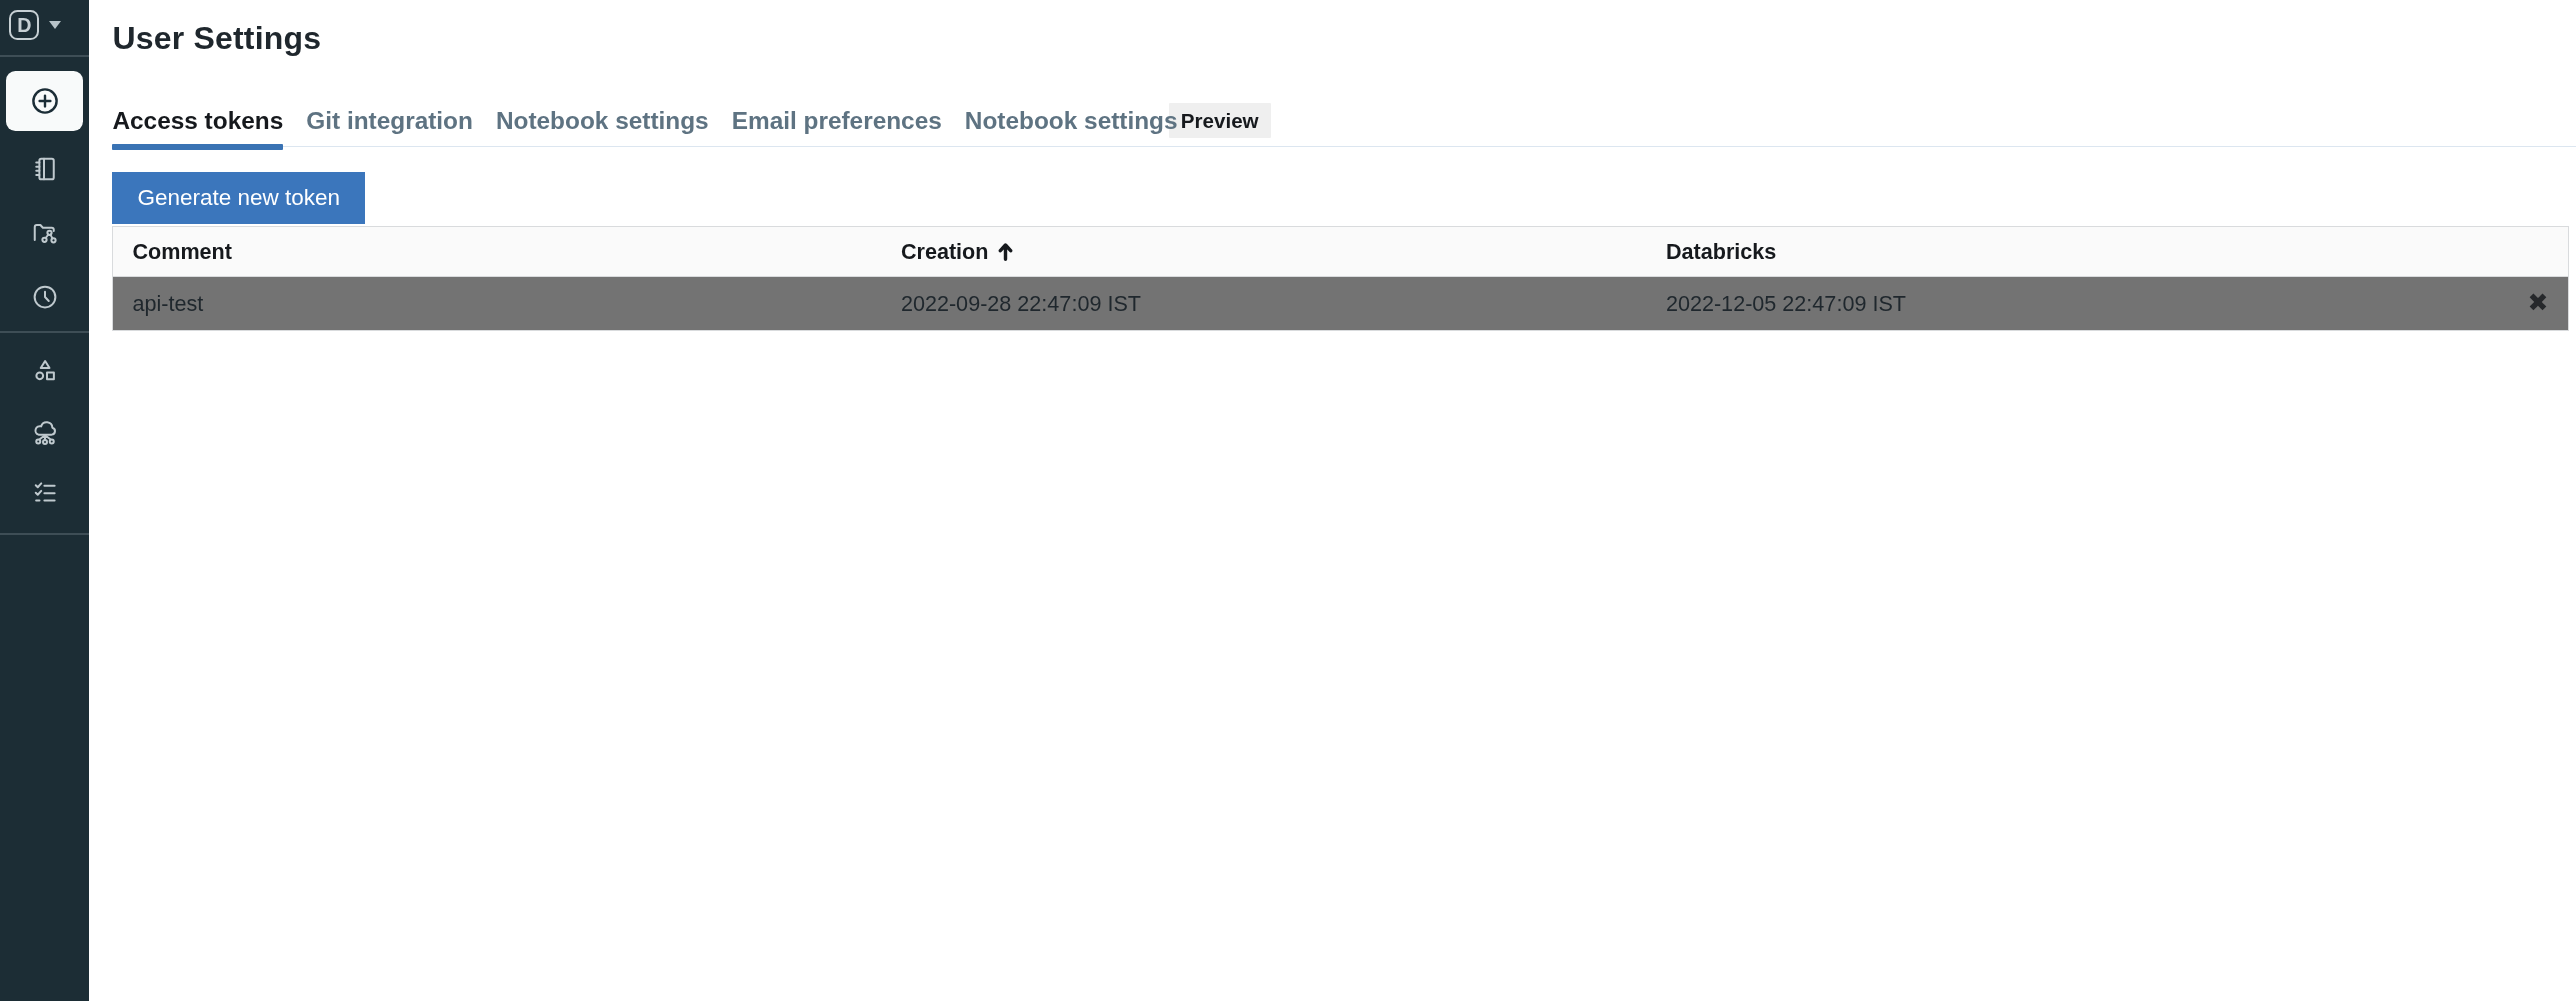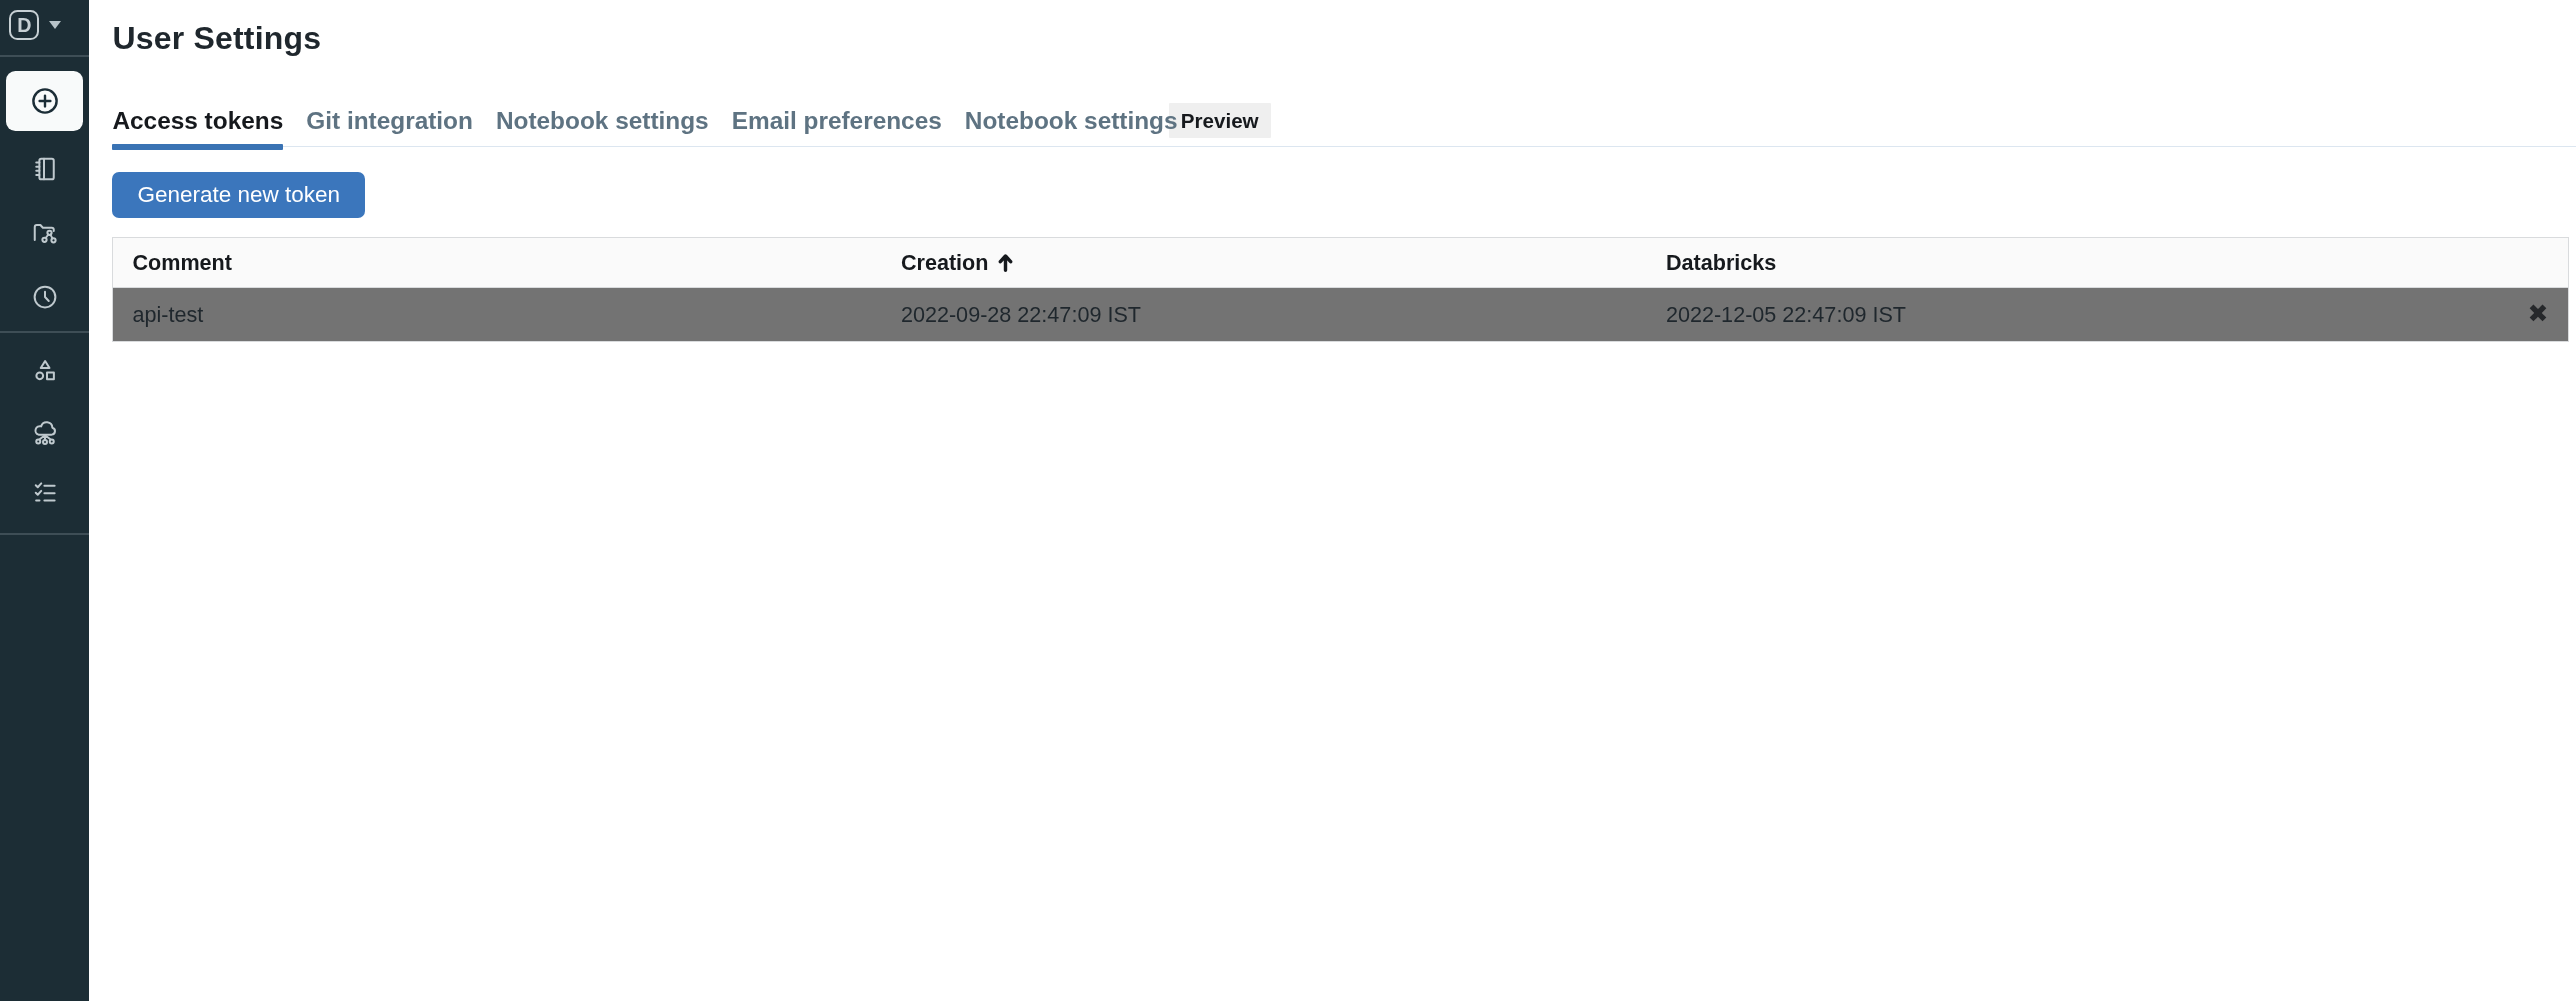--- a/index.html
+++ b/index.html
@@ -69,27 +69,27 @@
     background:#3A73B4; border-radius:0.9px;
   }
   .badge {
     background:#EFEFEF; color:#16191D; font-size:20.6px; font-weight:700;
     padding:5.6px 12.2px; border-radius:1px; margin-left:-32px; margin-bottom:7.5px;
     white-space:nowrap;
   }
   .desc { margin:35px 0 0; font-size:23.4px; line-height:24.4px; color:#1F272D; }
   .link { color:#3E7EC5; text-decoration:none; cursor:pointer; }
   .btn-primary {
-    display:block; margin-top:25px; height:46px; padding:0 25px;
+    display:block; margin-top:25px; height:52px; padding:0 25px;
     background:#3B76BC; color:#ffffff; font-size:22.5px; font-weight:500;
     font-family:"Liberation Sans", sans-serif;
-    border:none; border-radius:7px; cursor:pointer;
+    border:none; border-radius:0; cursor:pointer;
   }
   table.tokens {
-    margin-top:19px; width:calc(100% - 7.5px);
+    margin-top:2px; width:calc(100% - 7.5px);
     border-collapse:collapse; border:0.9px solid #D9DBDD;
   }
   table.tokens th {
     background:#FAFAFA; border-bottom:0.9px solid #D9DBDD;
     text-align:left; font-size:21.6px; font-weight:700; color:#16191D;
     padding:12.2px 19px 11.2px; cursor:pointer; white-space:nowrap;
   }
   table.tokens td {
     background:#737373; font-size:21.6px; color:#1F272D;
     padding:13px 19px; white-space:nowrap;

